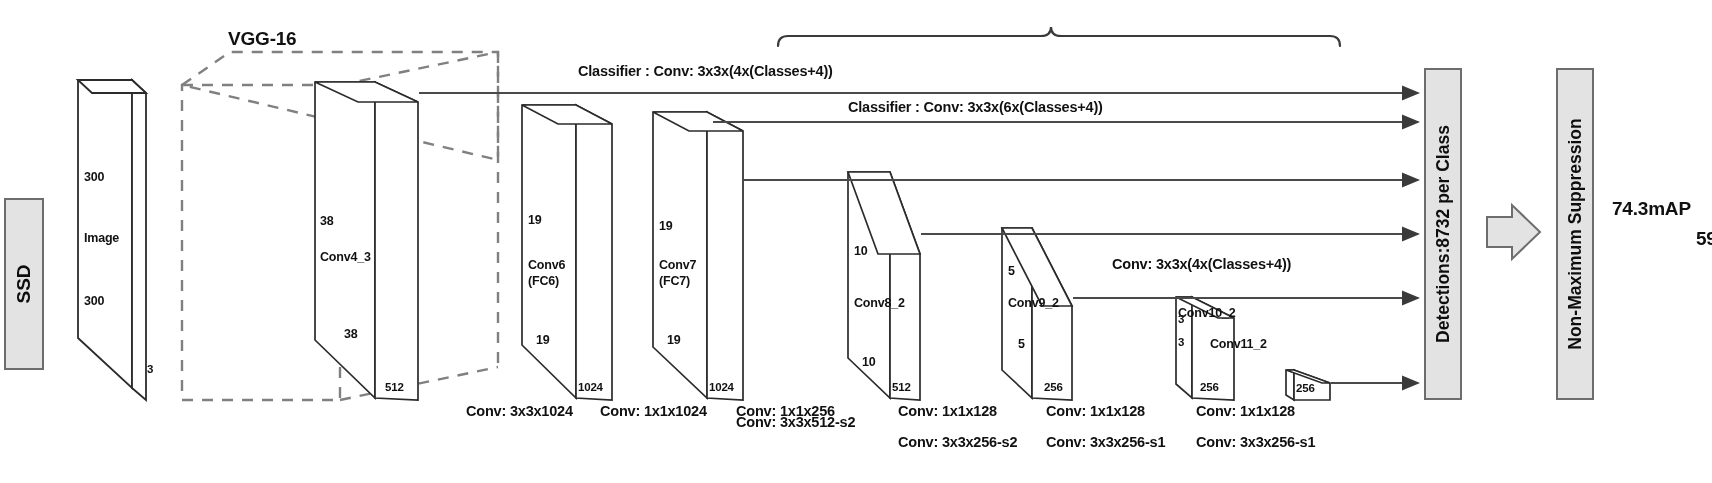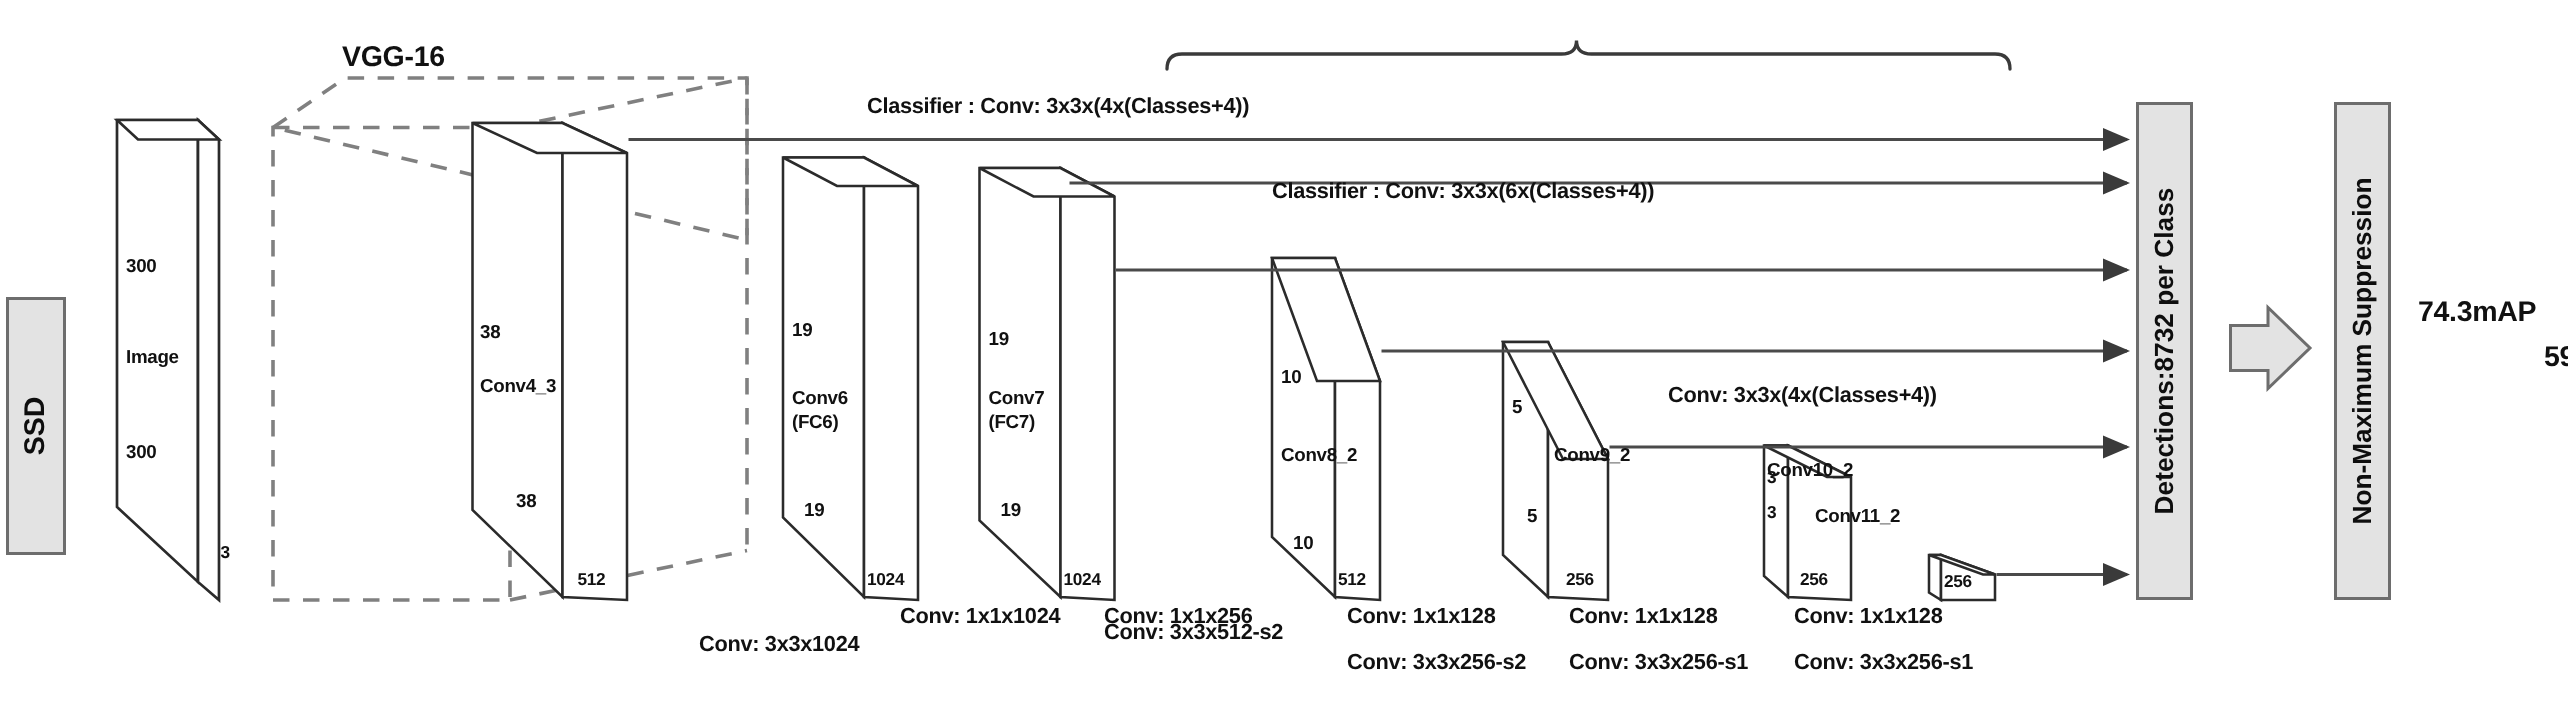--- a/index.html
+++ b/index.html
@@ -115,21 +115,21 @@
   </div>
 
   <div class="vbar" style="left:1556px;top:68px;width:38px;height:332px;">
     <span class="vbar-label t17">Non-Maximum Suppression</span>
   </div>
 
 
   <div class="txt t19" style="left:228px;top:28px;">VGG-16</div>
 
   <div class="txt t14" style="left:578px;top:63px;">Classifier : Conv: 3x3x(4x(Classes+4))</div>
-  <div class="txt t14" style="left:848px;top:120px;">Classifier : Conv: 3x3x(6x(Classes+4))</div>
+  <div class="txt t14" style="left:848px;top:99px;">Classifier : Conv: 3x3x(6x(Classes+4))</div>
   <div class="txt t14" style="left:1112px;top:256px;">Conv: 3x3x(4x(Classes+4))</div>
 
   <div class="txt t12" style="left:84px;top:170px;">300</div>
   <div class="txt t12" style="left:84px;top:231px;">Image</div>
   <div class="txt t12" style="left:84px;top:294px;">300</div>
   <div class="txt t11" style="left:147px;top:363px;">3</div>
 
   <div class="txt t12" style="left:320px;top:214px;">38</div>
   <div class="txt t12" style="left:320px;top:250px;">Conv4_3</div>
   <div class="txt t12" style="left:344px;top:327px;">38</div>
@@ -146,33 +146,33 @@
   <div class="txt t12" style="left:659px;top:274px;">(FC7)</div>
   <div class="txt t12" style="left:667px;top:333px;">19</div>
   <div class="txt t11" style="left:709px;top:381px;">1024</div>
 
   <div class="txt t12" style="left:854px;top:244px;">10</div>
   <div class="txt t12" style="left:854px;top:296px;">Conv8_2</div>
   <div class="txt t12" style="left:862px;top:355px;">10</div>
   <div class="txt t11" style="left:892px;top:381px;">512</div>
 
   <div class="txt t12" style="left:1008px;top:264px;">5</div>
-  <div class="txt t12" style="left:1008px;top:296px;margin-left:28px;">Conv9_2</div>
+  <div class="txt t12" style="left:1008px;top:296px;">Conv9_2</div>
   <div class="txt t12" style="left:1018px;top:337px;">5</div>
   <div class="txt t11" style="left:1044px;top:381px;">256</div>
 
   <div class="txt t11" style="left:1178px;top:313px;">3</div>
   <div class="txt t12" style="left:1178px;top:306px;">Conv10_2</div>
   <div class="txt t11" style="left:1178px;top:336px;">3</div>
   <div class="txt t11" style="left:1200px;top:381px;">256</div>
 
   <div class="txt t12" style="left:1210px;top:337px;">Conv11_2</div>
   <div class="txt t11" style="left:1296px;top:382px;">256</div>
 
-  <div class="txt t14" style="left:466px;top:403px;margin-top:19px;">Conv: 3x3x1024</div>
+  <div class="txt t14" style="left:466px;top:403px;">Conv: 3x3x1024</div>
 
   <div class="txt t14" style="left:600px;top:403px;">Conv: 1x1x1024</div>
 
   <div class="txt t14" style="left:736px;top:403px;">Conv: 1x1x256</div>
   <div class="txt t14" style="left:736px;top:414px;">Conv:  3x3x512-s2</div>
 
   <div class="txt t14" style="left:898px;top:403px;">Conv: 1x1x128</div>
   <div class="txt t14" style="left:898px;top:434px;">Conv: 3x3x256-s2</div>
 
   <div class="txt t14" style="left:1046px;top:403px;">Conv: 1x1x128</div>

